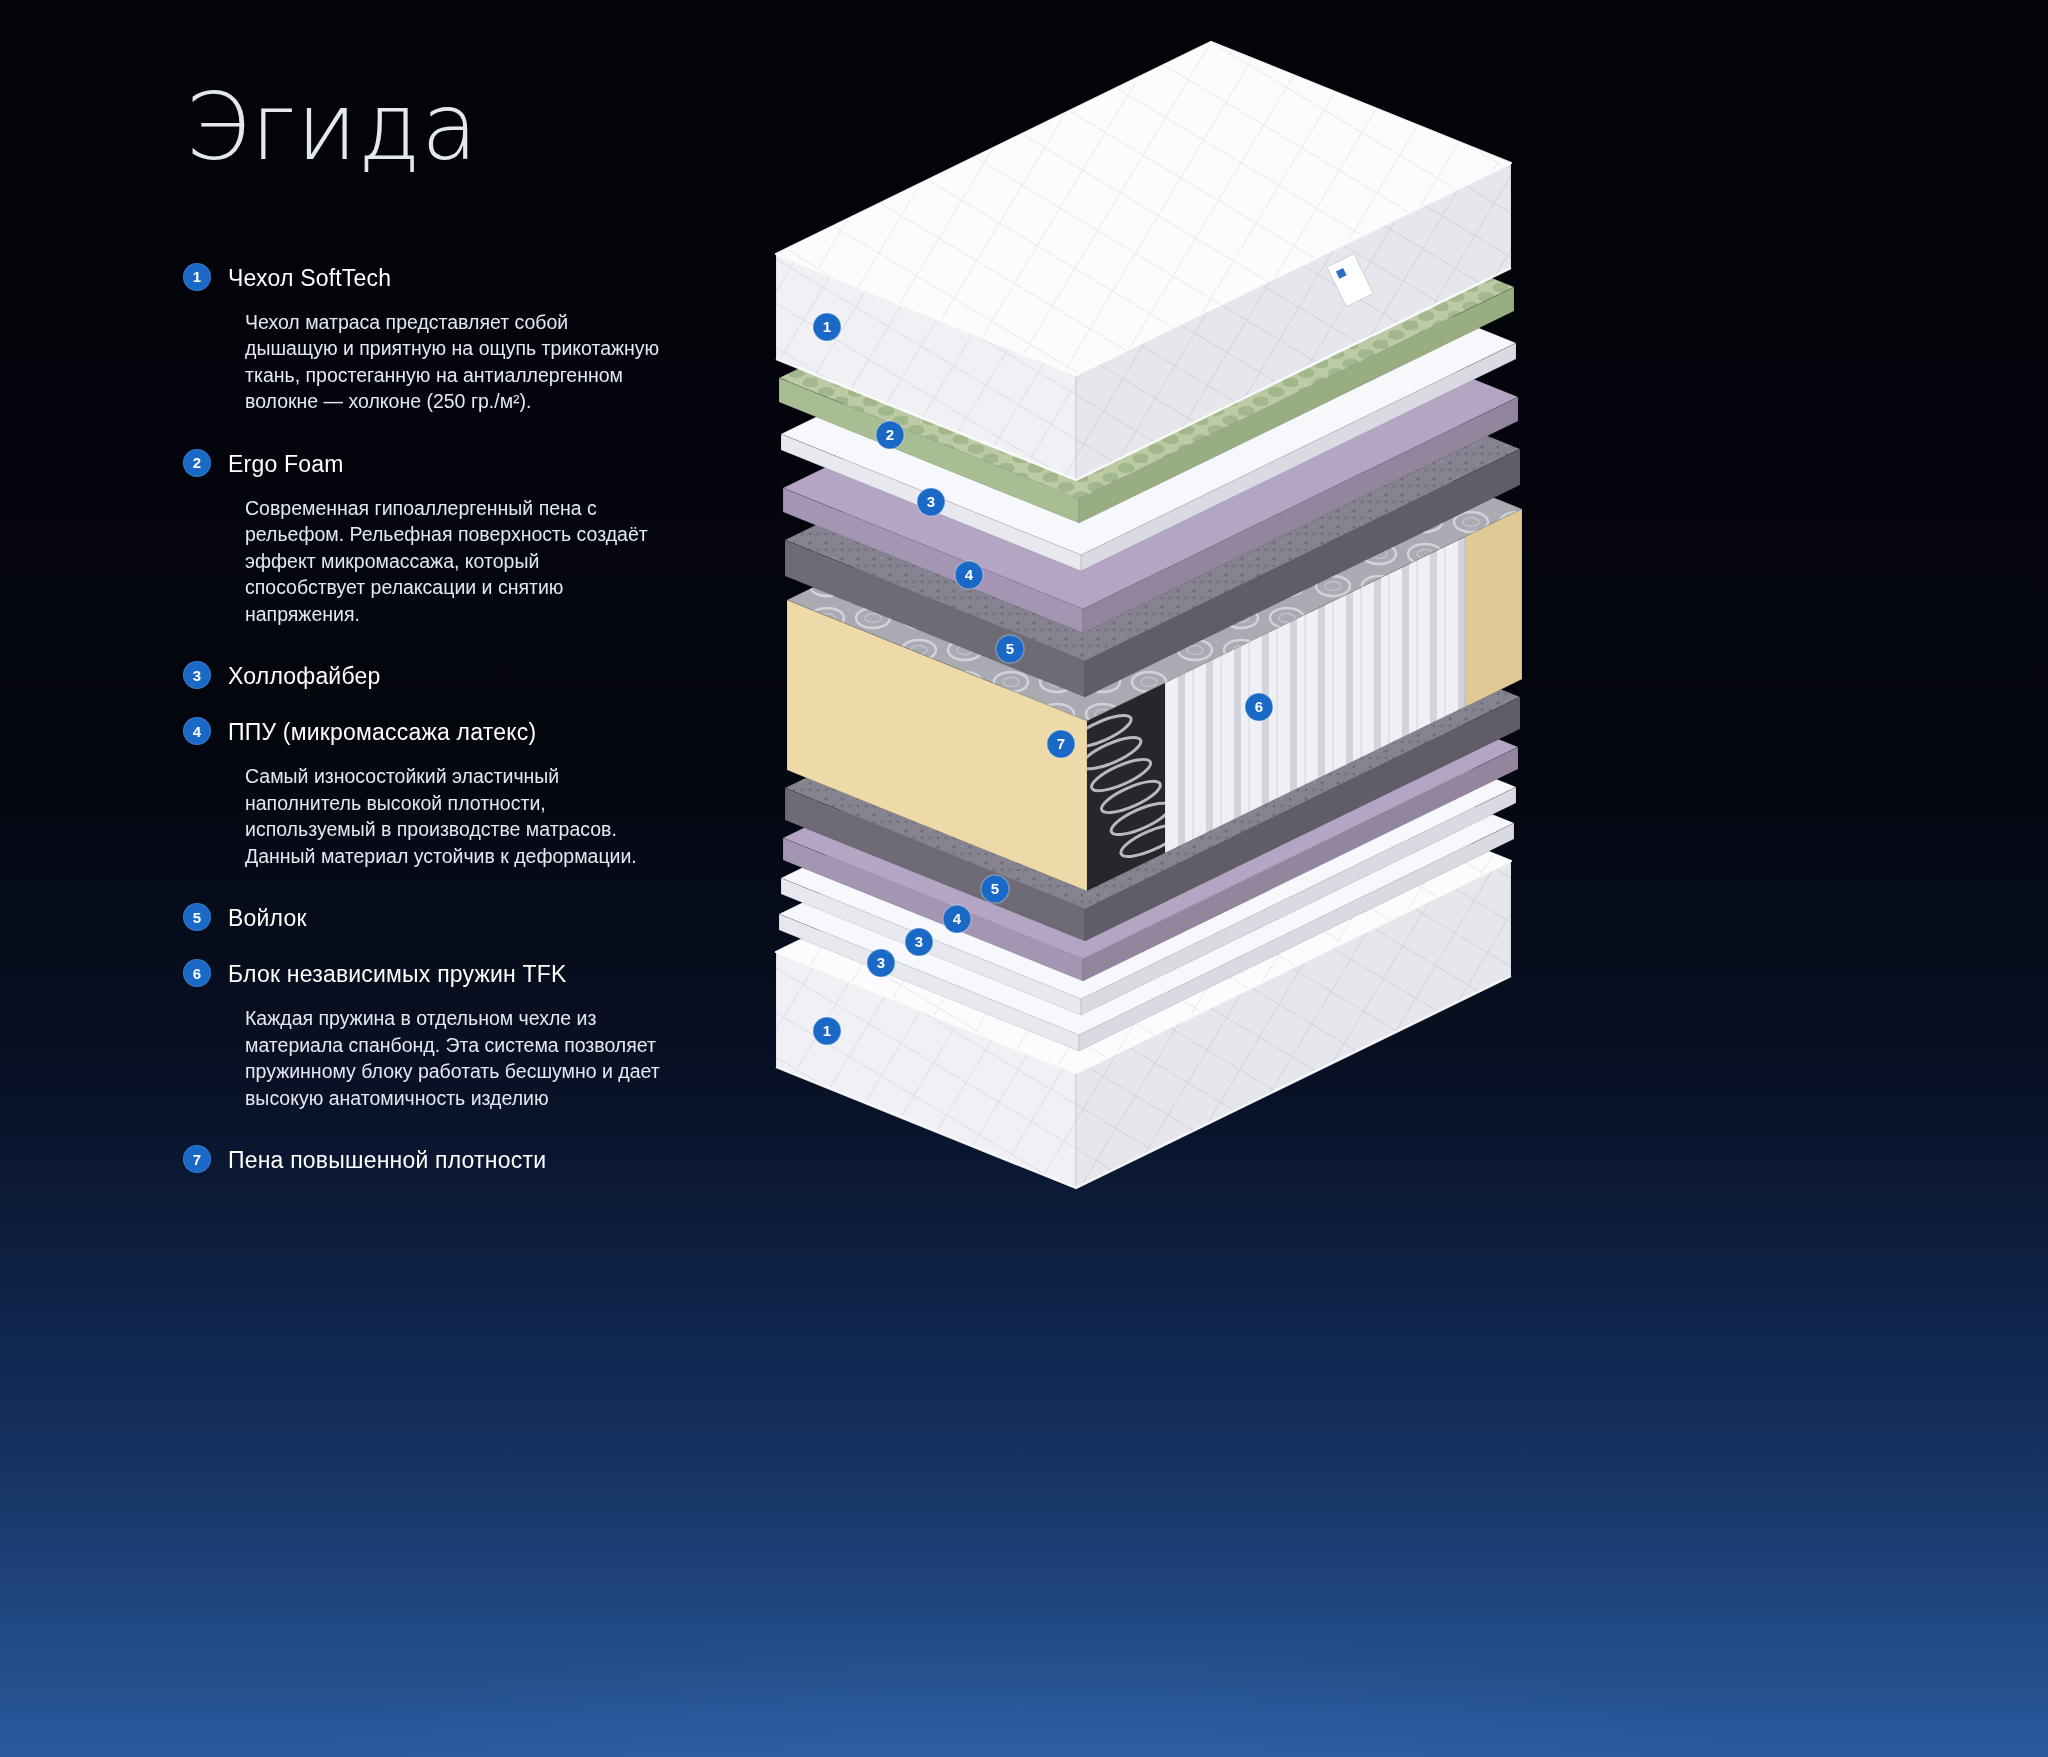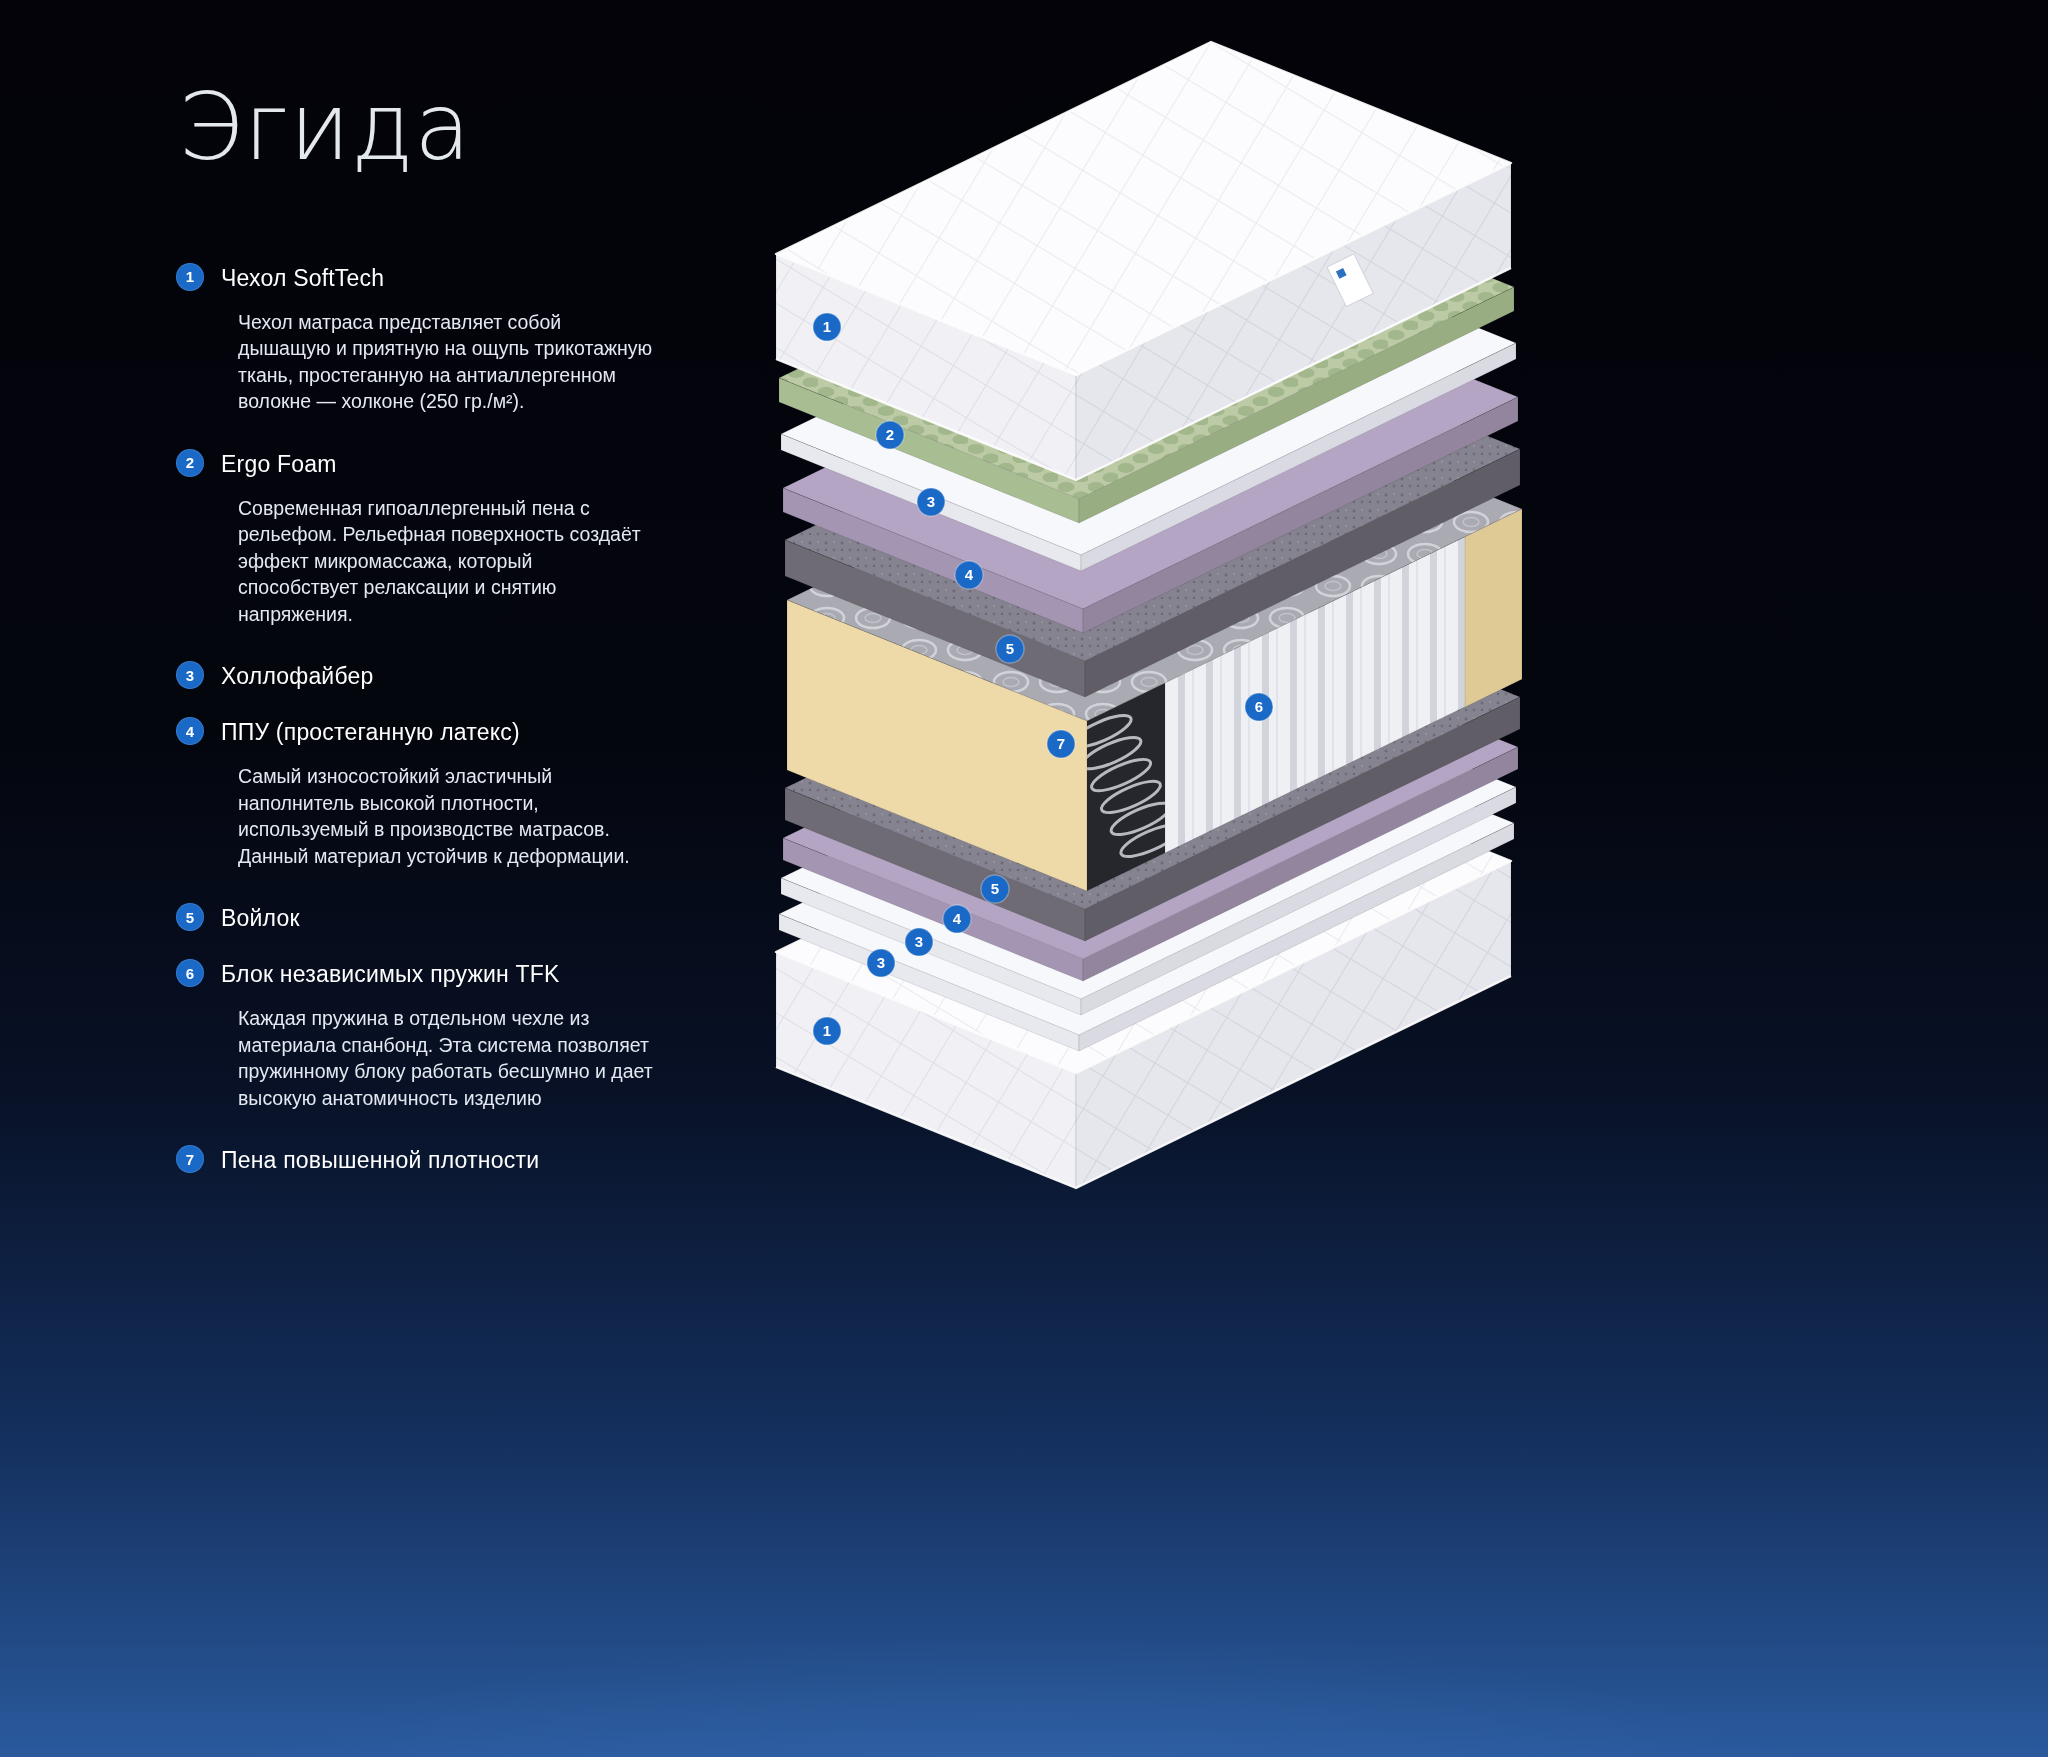--- a/index.html
+++ b/index.html
@@ -5,21 +5,21 @@
   html,body{margin:0;padding:0;background:#04050c;}
   .page{
     position:relative;width:2048px;height:1757px;overflow:hidden;
     background:linear-gradient(180deg,#030309 0%,#04060e 42%,#081126 62%,#14305e 82%,#2a5a9d 100%);
     font-family:"Liberation Sans",sans-serif;
   }
   .glow{
     position:absolute;left:-200px;right:-200px;bottom:-260px;height:960px;pointer-events:none;
     background:radial-gradient(ellipse 1500px 560px at 50% 100%, rgba(72,126,200,0.45), rgba(72,126,200,0) 70%);
   }
-  .info{position:absolute;left:176px;top:80px;width:496px;}
+  .info{position:absolute;left:183px;top:80px;width:496px;}
   .title{
     margin:0 0 86px 2px;
     font-family:"DejaVu Sans","Liberation Sans",sans-serif;
     font-weight:200;font-size:92px;line-height:1.05;color:#e3e7ee;letter-spacing:1px;
   }
   .item{display:flex;align-items:flex-start;gap:17px;margin-bottom:17px;}
   .badge{
     flex:0 0 auto;width:28px;height:28px;margin-top:0;border-radius:50%;
     background:#1a69c6;color:#fff;font-size:15px;font-weight:bold;
     display:flex;align-items:center;justify-content:center;
@@ -60,21 +60,21 @@
     <div class="item">
       <span class="badge">3</span>
       <div>
         <h3>Холлофайбер</h3>
       </div>
     </div>
 
     <div class="item">
       <span class="badge">4</span>
       <div>
-        <h3>ППУ (простеганную латекс)</h3>
+        <h3>ППУ (микромассажа латекс)</h3>
         <p>Самый износостойкий эластичный наполнитель высокой плотности, используемый в производстве матрасов. Данный материал устойчив к деформации.</p>
       </div>
     </div>
 
     <div class="item">
       <span class="badge">5</span>
       <div>
         <h3>Войлок</h3>
       </div>
     </div>

